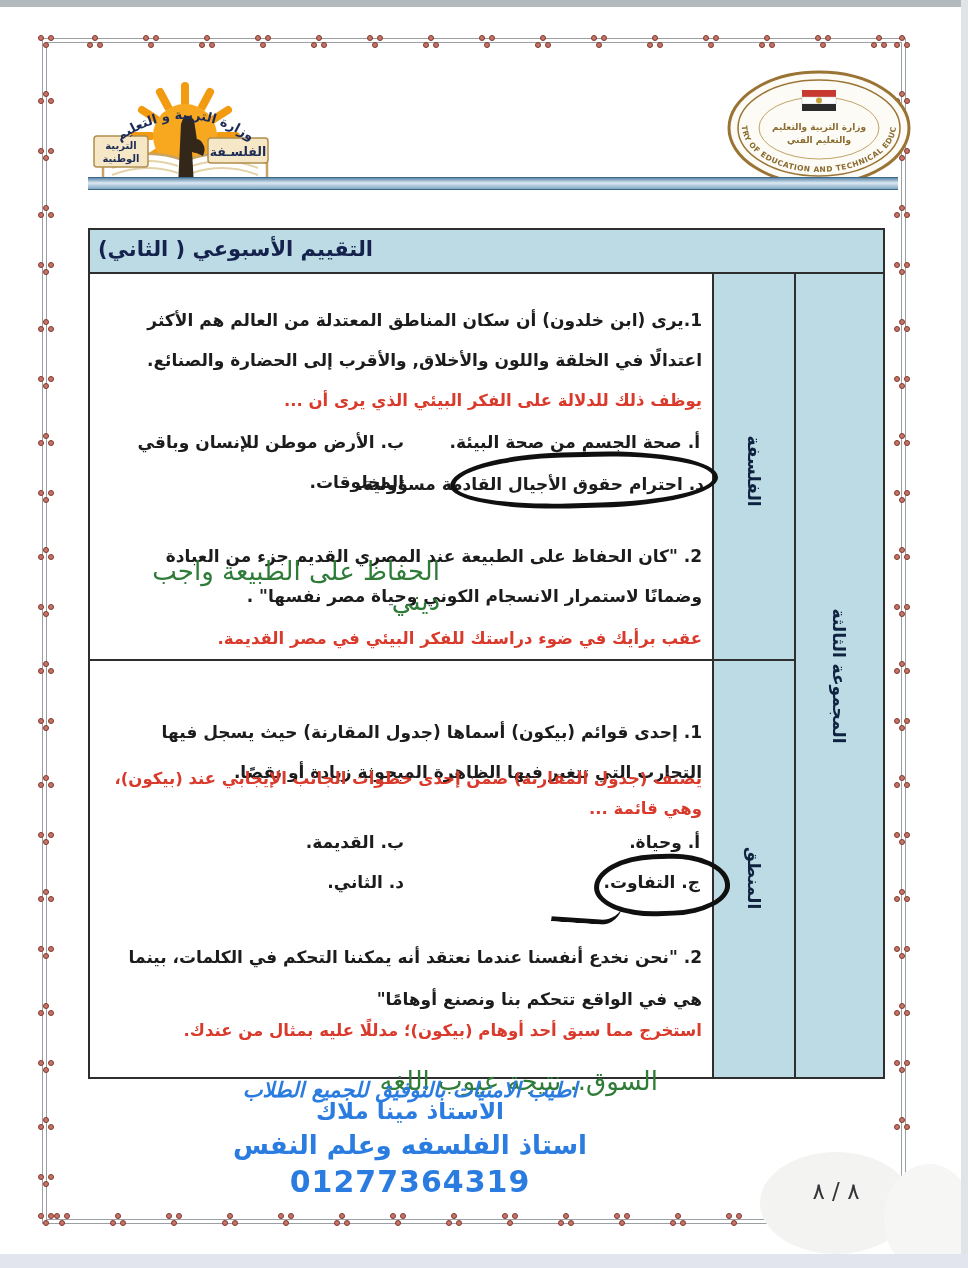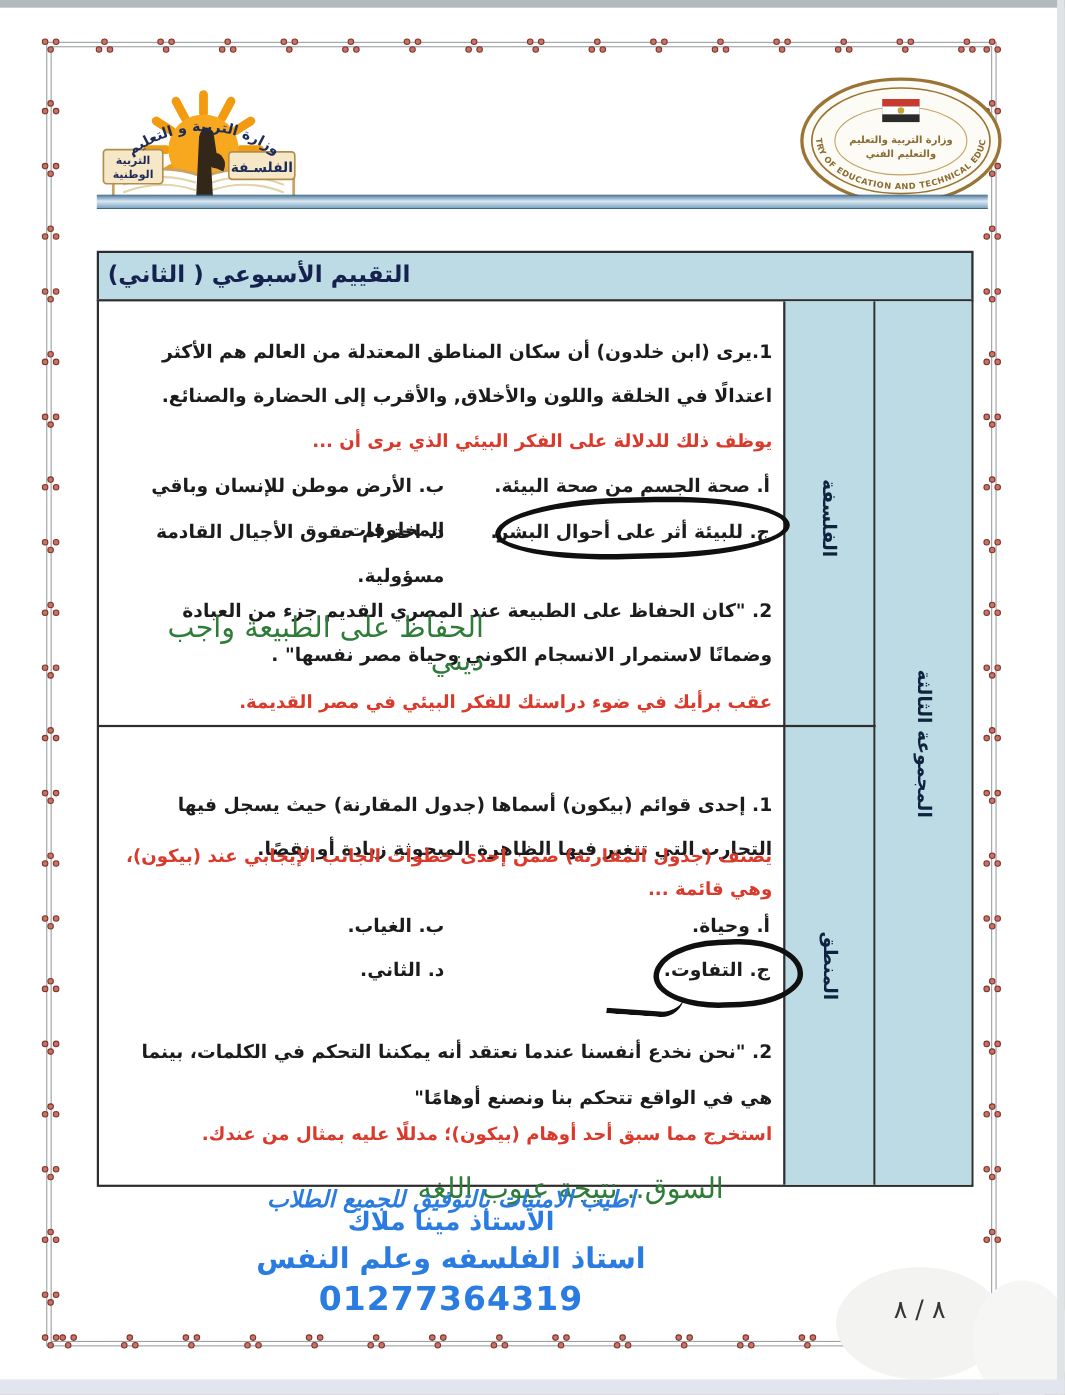--- a/index.html
+++ b/index.html
@@ -557,31 +557,30 @@
     </div>
 
     <div class="content">
       <div class="stem p-q1-stem">1.يرى (ابن خلدون) أن سكان المناطق المعتدلة من العالم هم الأكثر اعتدالًا في الخلقة واللون والأخلاق, والأقرب إلى الحضارة والصنائع.</div>
       <div class="prompt p-q1-prompt">يوظف ذلك للدلالة على الفكر البيئي الذي يرى أن ...</div>
       <div class="optrow p-row1">
         <div class="opt-r">أ. صحة الجسم من صحة البيئة.</div>
         <div class="opt-l">ب. الأرض موطن للإنسان وباقي المخلوقات.</div>
       </div>
       <div class="optrow p-row2">
-        <div class="opt-r">ج. للبيئة أثر على أحوال البشر.</div>
         <div class="opt-l">د. احترام حقوق الأجيال القادمة مسؤولية.</div>
       </div>
       <div class="stem p-q2-stem">2. "كان الحفاظ على الطبيعة عند المصري القديم جزء من العبادة وضمانًا لاستمرار الانسجام الكوني وحياة مصر نفسها" .</div>
       <div class="prompt p-q2-prompt">عقب برأيك في ضوء دراستك للفكر البيئي في مصر القديمة.</div>
 
       <div class="stem l-q1-stem">1. إحدى قوائم (بيكون) أسماها (جدول المقارنة) حيث يسجل فيها التجارب التي تتغير فيها الظاهرة المبحوثة زيادة أو نقصًا.</div>
       <div class="prompt l-q1-prompt">يصنف (جدول المقارنة) ضمن إحدى خطوات الجانب الإيجابي عند (بيكون)، وهي قائمة ...</div>
       <div class="optrow l-row1">
         <div class="opt-r">أ. وحياة.</div>
-        <div class="opt-l">ب. الغياب.</div>
+        <div class="opt-l">ب. القديمة.</div>
       </div>
       <div class="optrow l-row2">
         <div class="opt-r">ج. التفاوت.</div>
         <div class="opt-l">د. الثاني.</div>
       </div>
       <div class="stem l-q2-stem">2. "نحن نخدع أنفسنا عندما نعتقد أنه يمكننا التحكم في الكلمات، بينما هي في الواقع تتحكم بنا ونصنع أوهامًا"</div>
       <div class="prompt l-q2-prompt">استخرج مما سبق أحد أوهام (بيكون)؛ مدللًا عليه بمثال من عندك.</div>
     </div>
   </div>
 

